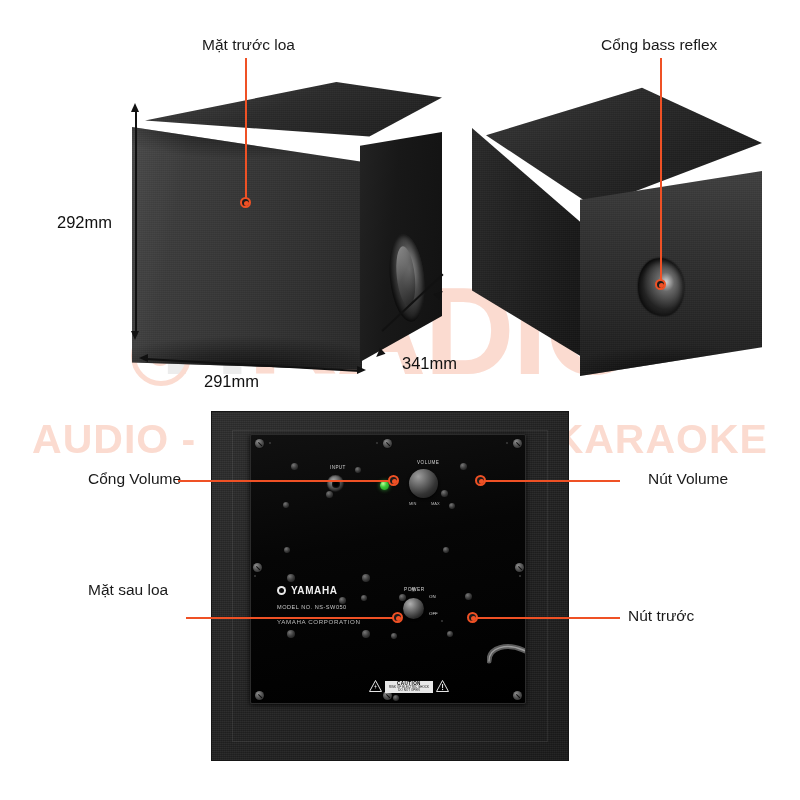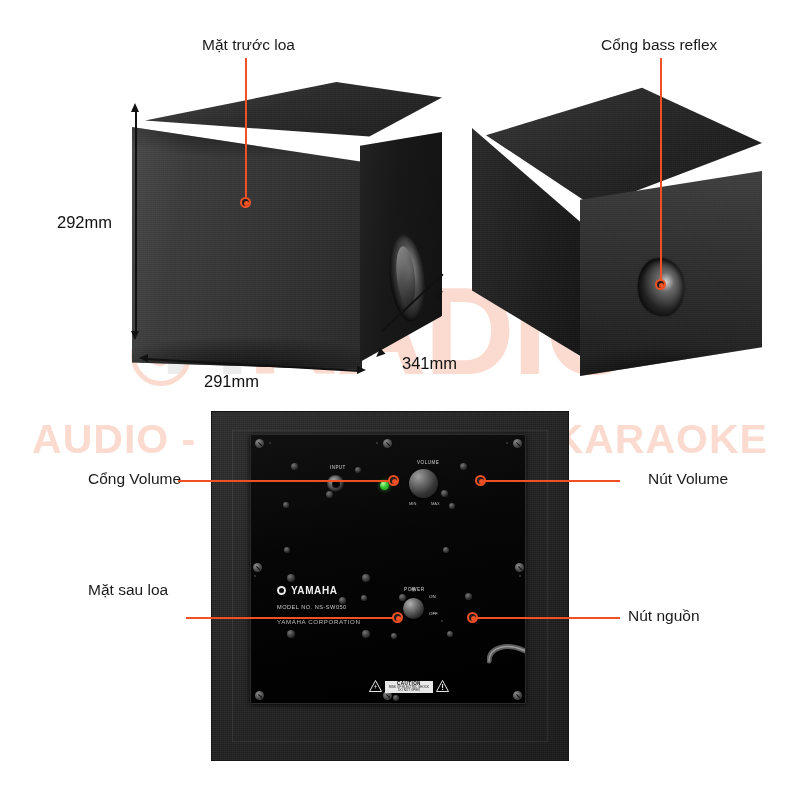--- a/index.html
+++ b/index.html
@@ -457,17 +457,17 @@
   <div class="dot" style="left:388px;top:475px;"></div>
 
   <div class="lbl" style="left:648px;top:470px;">Nút Volume</div>
   <div class="leader leader-h" style="left:480px;top:480px;width:140px;"></div>
   <div class="dot" style="left:475px;top:475px;"></div>
 
   <div class="lbl" style="left:88px;top:581px;">Mặt sau loa</div>
   <div class="leader leader-h" style="left:186px;top:617px;width:211px;"></div>
   <div class="dot" style="left:392px;top:612px;"></div>
 
-  <div class="lbl" style="left:628px;top:607px;">Nút nguồn</div>
+  <div class="lbl" style="left:628px;top:607px;">Nút trước</div>
   <div class="leader leader-h" style="left:472px;top:617px;width:148px;"></div>
   <div class="dot" style="left:467px;top:612px;"></div>
 
 </div>
 
 </body></html>

